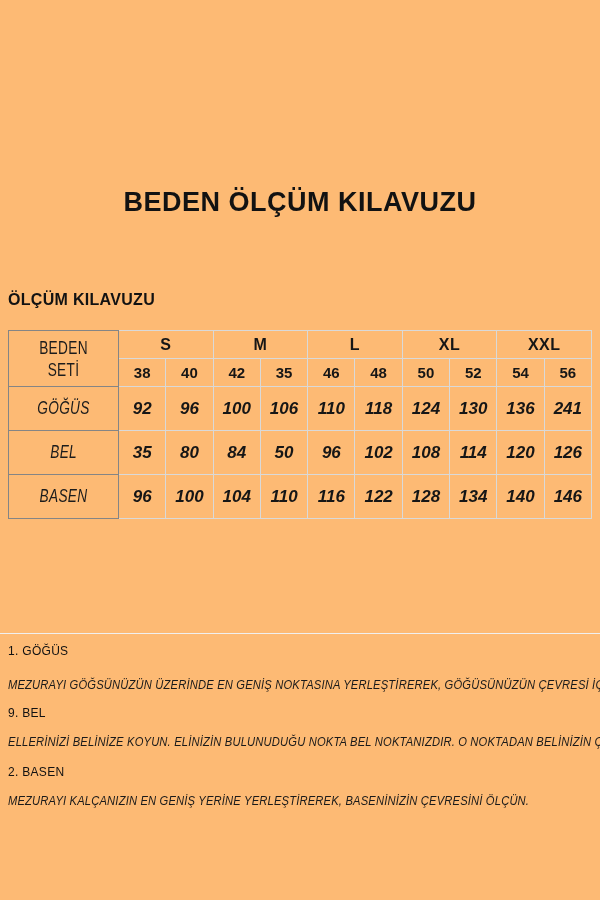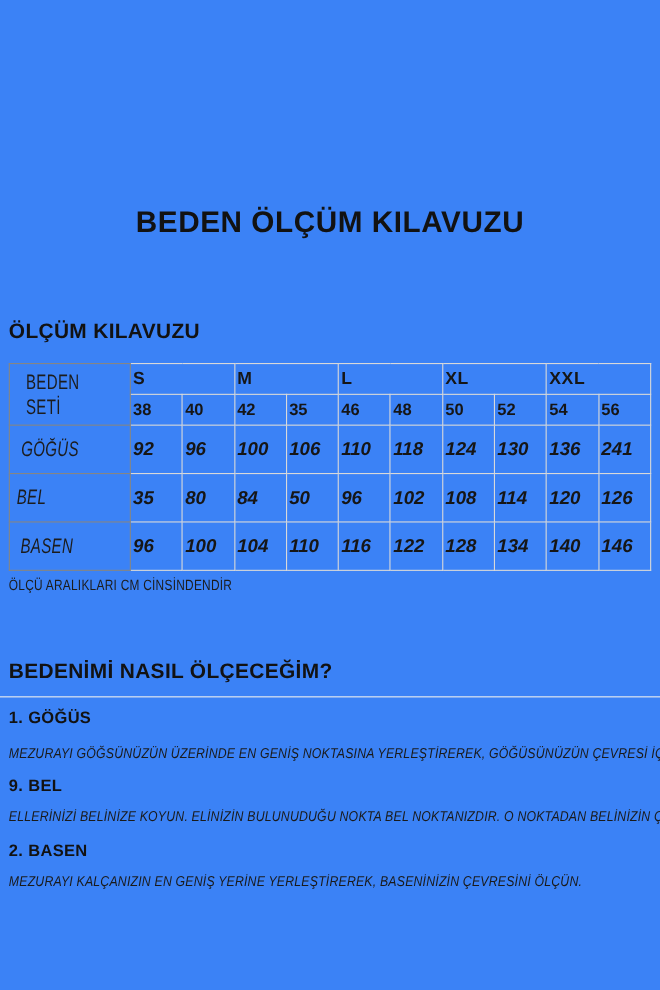--- a/index.html
+++ b/index.html
@@ -1,43 +1,43 @@
 <!DOCTYPE html>
 <html><head>
 <meta charset="utf-8">
 <style>
   * { margin:0; padding:0; box-sizing:border-box; }
   html, body { width:600px; height:900px; background:#ffffff; }
   body { font-family:"Liberation Sans", sans-serif; color:#141414; }
-  .page { position:relative; width:600px; height:900px; background:#3b82f6; overflow:hidden; }
+  .page { position:relative; width:600px; height:900px; background:#fdba74; overflow:hidden; }
 
   .main-title {
     position:absolute; top:187px; left:0; width:600px;
     text-align:center; font-size:27px; font-weight:bold; letter-spacing:0.5px;
     color:#121212;
   }
 
   .sub-heading {
     position:absolute; left:8px;
-    font-size:19px; font-weight:bold; letter-spacing:0.3px; color:#121212;
+    font-size:16px; font-weight:bold; letter-spacing:0.3px; color:#121212;
   }
   #olcum-heading { top:291px; }
   #how-heading   { top:600px; }
   .heading-divider {
     position:absolute; top:633px; left:0; width:600px; height:1px;
     background:#f0f0f0;
   }
 
   table.size-table {
     position:absolute; top:330px; left:8px; width:584px;
     border-collapse:collapse; table-layout:fixed;
   }
   .size-table col.col-label { width:110px; }
   .size-table td, .size-table th {
-    border:1px solid #d9d9d9; text-align:left; vertical-align:middle;
+    border:1px solid #d9d9d9; text-align:center; vertical-align:middle;
     padding:2px; color:#161616;margin-left:18px;
   }
   .size-table .label-cell { border:1px solid #858585; }
   .row-groups th { height:28px; font-size:16px; font-weight:bold; letter-spacing:0.5px; }
   .row-sizes td  { height:28px; font-size:15px; font-weight:bold; }
   .data-row td   { height:44px; font-size:17px; font-weight:bold;font-style:italic; }
 
   .cond {
     display:inline-block; transform:scale(0.76,1.06);
     font-weight:normal; font-size:18px; letter-spacing:0.4px; color:#1c1c1c;
@@ -45,21 +45,21 @@
 
   .table-note {
     position:absolute; top:524px; left:8px; font-size:13.5px; color:#1c1c1c;
   }
   .table-note .cond-left {
     display:inline-block; transform:scaleX(0.8); transform-origin:0 50%;
     letter-spacing:0.3px; white-space:nowrap;
   }
 
   .step-title {
-    position:absolute; left:8px; font-size:15px; font-weight:bold;
+    position:absolute; left:8px; font-size:12px; font-weight:normal;
     letter-spacing:0.3px; color:#121212;
   }
   .step-desc {
     position:absolute; left:8px; font-size:13px; font-style:italic;
     white-space:nowrap; transform:scaleX(0.86); transform-origin:0 50%;
     letter-spacing:0.2px; color:#1a1a1a;
   }
 </style>
 </head>
 <body>
@@ -140,23 +140,21 @@
         <td>116</td>
         <td>122</td>
         <td>128</td>
         <td>134</td>
         <td>140</td>
         <td>146</td>
       </tr>
     </tbody>
   </table>
 
-  <div class="table-note"><span class="cond-left">ÖLÇÜ ARALIKLARI CM CİNSİNDENDİR</span></div>
 
-  <h2 class="sub-heading" id="how-heading">BEDENİMİ NASIL ÖLÇECEĞİM?</h2>
   <div class="heading-divider"></div>
 
   <div class="step-title" style="top:644px">1. GÖĞÜS</div>
   <div class="step-desc" style="top:677px">MEZURAYI GÖĞSÜNÜZÜN ÜZERİNDE EN GENİŞ NOKTASINA YERLEŞTİREREK, GÖĞÜSÜNÜZÜN ÇEVRESİ İÇİN ÖLÇÜM YAPIN.</div>
 
   <div class="step-title" style="top:706px">9. BEL</div>
   <div class="step-desc" style="top:734px">ELLERİNİZİ BELİNİZE KOYUN. ELİNİZİN BULUNUDUĞU NOKTA BEL NOKTANIZDIR. O NOKTADAN BELİNİZİN ÇEVRESİNİ ÖLÇÜN.</div>
 
   <div class="step-title" style="top:765px">2. BASEN</div>
   <div class="step-desc" style="top:793px">MEZURAYI KALÇANIZIN EN GENİŞ YERİNE YERLEŞTİREREK, BASENİNİZİN ÇEVRESİNİ ÖLÇÜN.</div>

